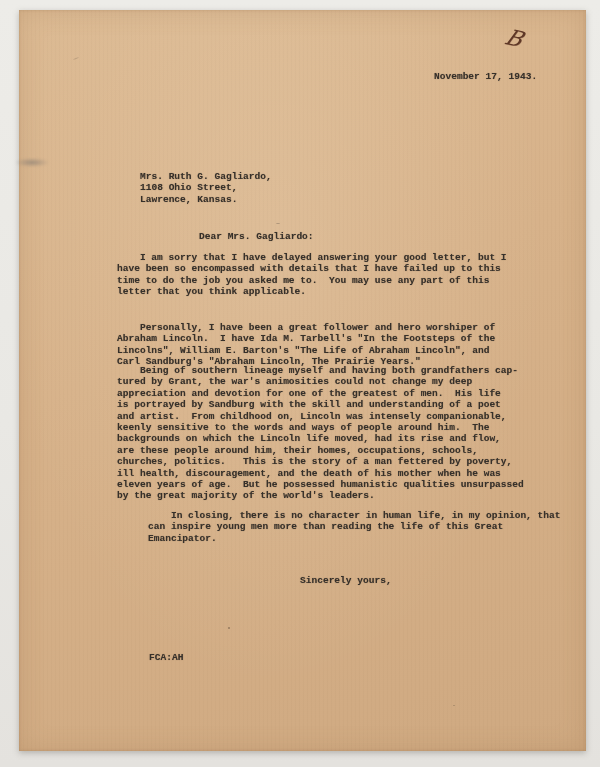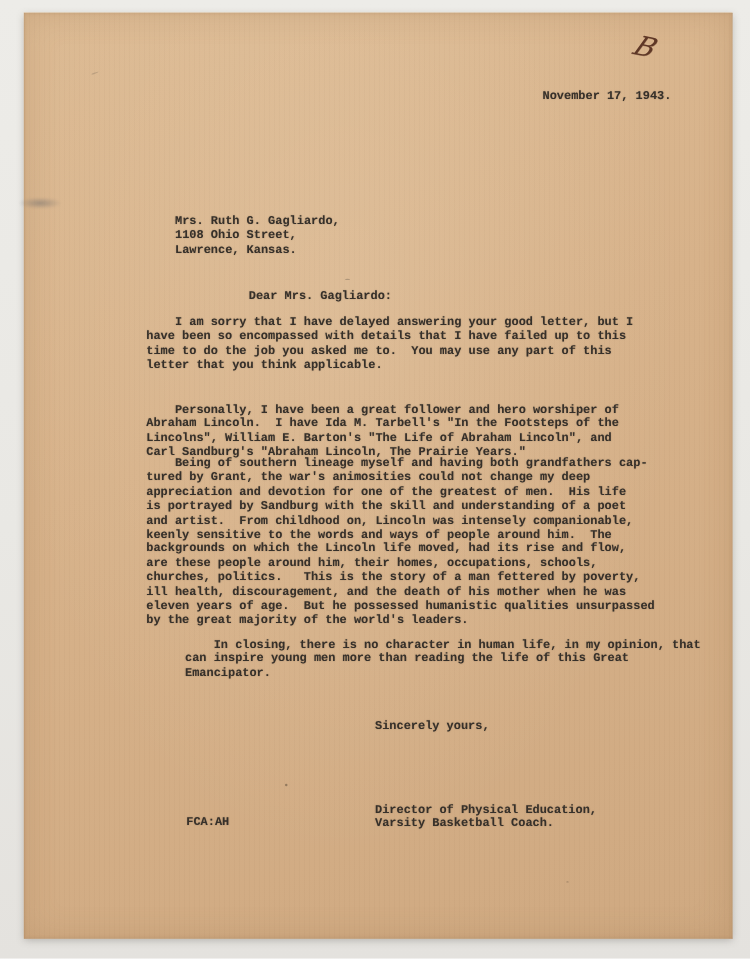--- a/index.html
+++ b/index.html
@@ -113,22 +113,20 @@
 ill health, discouragement, and the death of his mother when he was
 eleven years of age.  But he possessed humanistic qualities unsurpassed
 by the great majority of the world's leaders.</div>
 
     <div class="typed para-4">    In closing, there is no character in human life, in my opinion, that
 can inspire young men more than reading the life of this Great
 Emancipator.</div>
 
     <div class="typed closing-line">Sincerely yours,</div>
 
-    <div class="typed signature-block">Director of Physical Education,
-Varsity Basketball Coach.</div>
 
     <div class="typed initials-line">FCA:AH</div>
 
     <div class="smudge"></div>
     <div class="speck speck-1"></div>
     <div class="speck speck-2"></div>
     <div class="speck speck-3"></div>
     <div class="speck speck-4"></div>
 
   </div>

